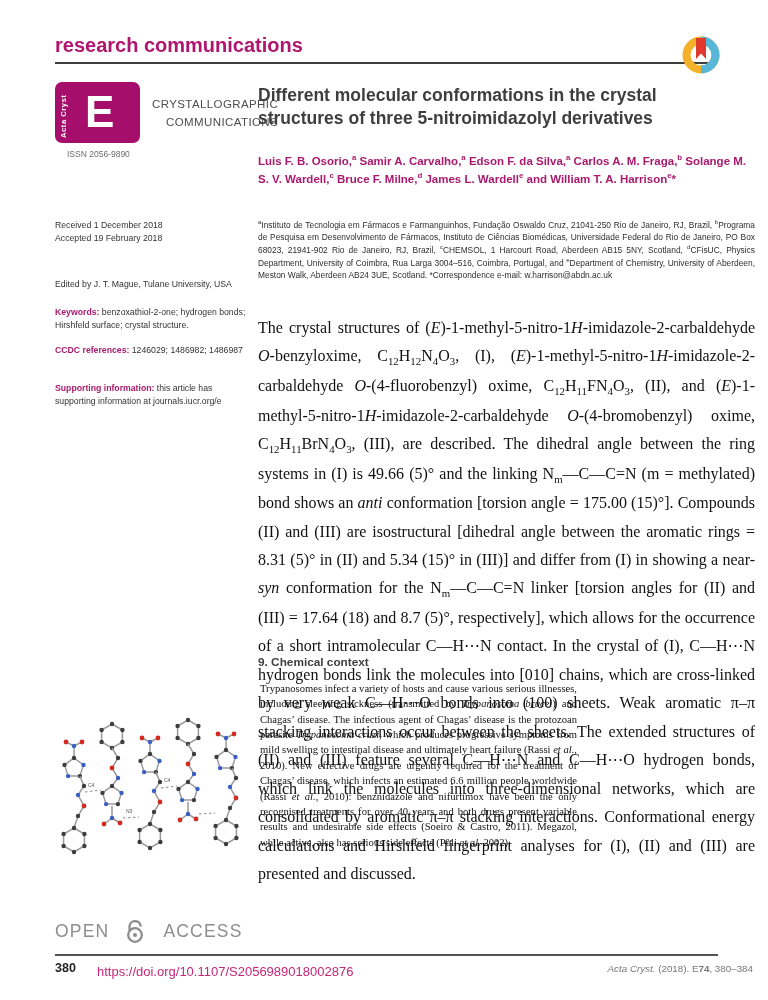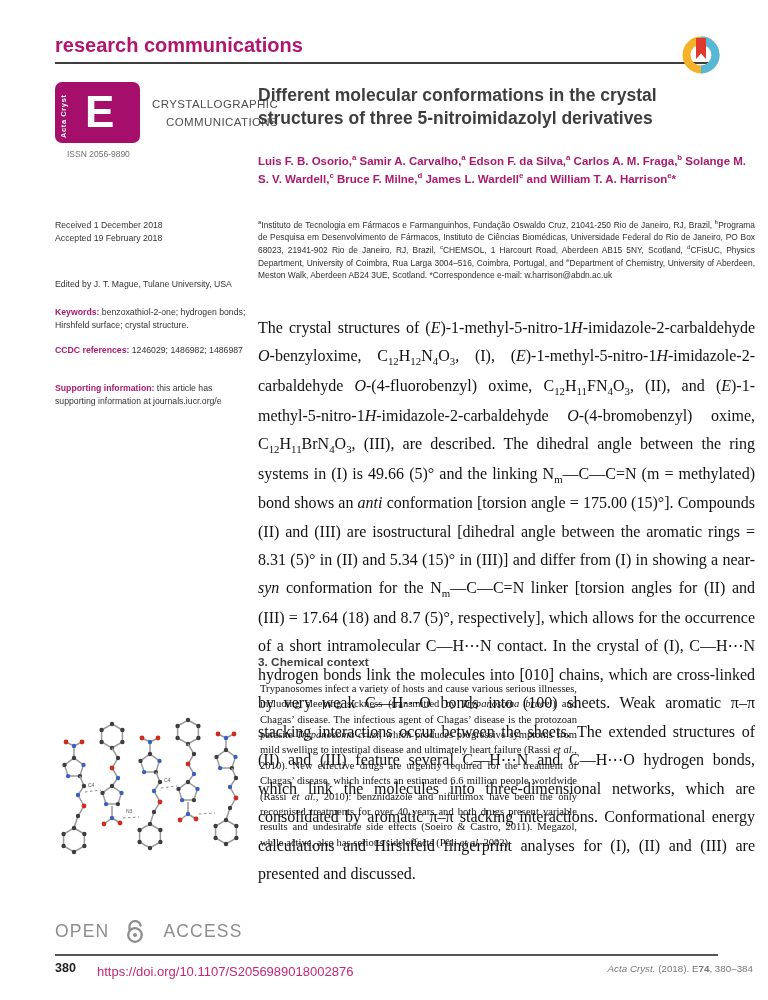--- a/index.html
+++ b/index.html
@@ -176,21 +176,21 @@
   <div class="oa">
     <span>OPEN</span>
     <svg width="24" height="26" viewBox="0 0 24 26">
       <path d="M5.5 12 V8.4 A5.6 5.6 0 0 1 16.6 7.6" fill="none" stroke="#8d8d8d" stroke-width="2.3" stroke-linecap="round"></path>
       <circle cx="11" cy="17" r="6.8" fill="none" stroke="#8d8d8d" stroke-width="2.3"></circle>
       <circle cx="11" cy="17" r="2" fill="#8d8d8d"></circle>
     </svg>
     <span>ACCESS</span>
   </div>
 
-  <h2 class="sec-head">3. Chemical context</h2>
+  <h2 class="sec-head">9. Chemical context</h2>
   <div class="bodycol">
     <p>Trypanosomes infect a variety of hosts and cause various serious illnesses, including sleeping sickness (transmitted by <i>Trypanosoma brucei</i>) and Chagas’ disease. The infectious agent of Chagas’ disease is the protozoan parasite <i>Trypanosoma cruzi</i>, which produces progressive symptoms from mild swelling to intestinal disease and ultimately heart failure (Rassi <i>et al.</i>, 2010). New effective drugs are urgently required for the treatment of Chagas’ disease, which infects an estimated 6.6 million people worldwide (Rassi <i>et al.</i>, 2010): benznidazole and nifurtimox have been the only recognised treatments for over 40 years and both drugs present variable results and undesirable side effects (Soeiro &amp; Castro, 2011). Megazol, while active, also has serious side effects (Poli <i>et al.</i> 2002).</p>
   </div>
 
   <div class="footer-rule"></div>
   <span class="pg">380</span>
   <a class="doi" href="#">https://doi.org/10.1107/S2056989018002876</a>
   <span class="cite"><i>Acta Cryst.</i> (2018). E<b>74</b>, 380–384</span>
 
 </div>

